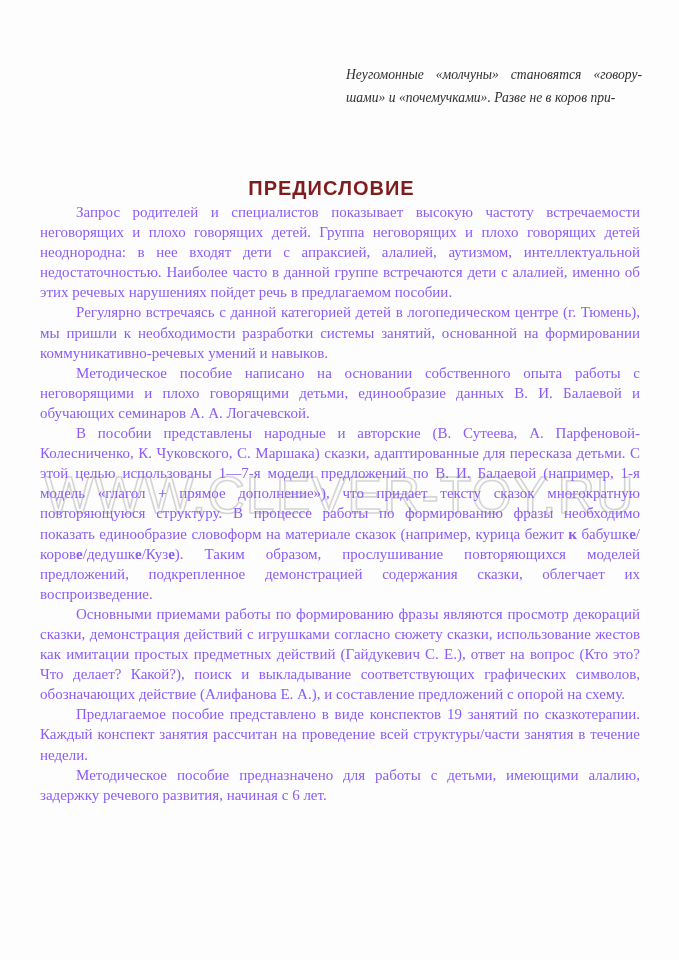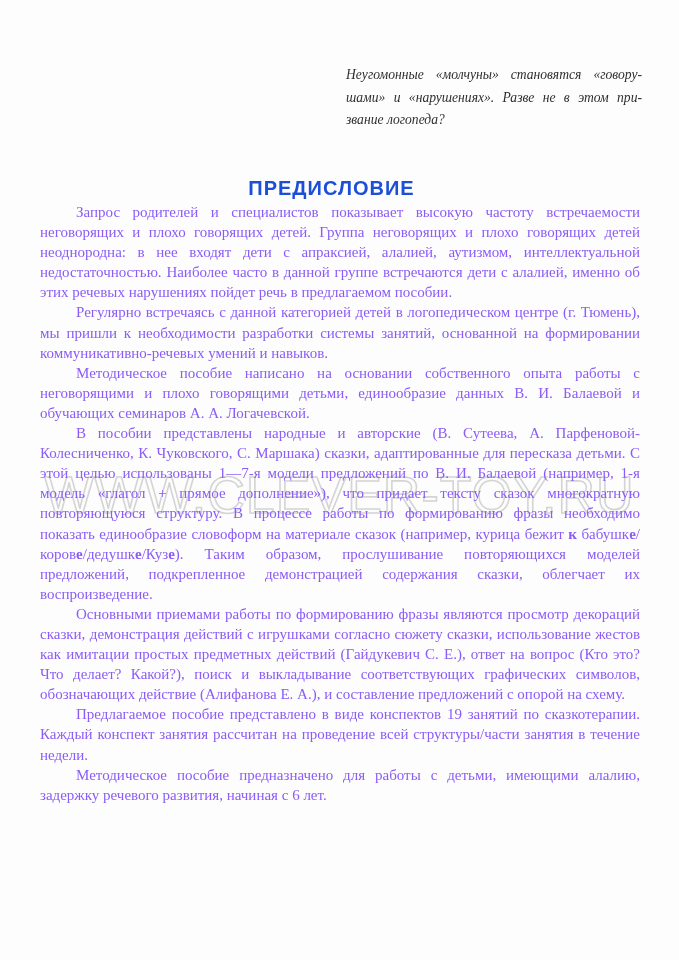--- a/index.html
+++ b/index.html
@@ -28,21 +28,21 @@
   .title {
     position: absolute;
     left: 0;
     right: 16px;
     top: 164px;
     text-align: center;
     font-family: "Liberation Sans", "DejaVu Sans", sans-serif;
     font-weight: bold;
     font-size: 20px;
     letter-spacing: 1px;
-    color: #1d4ed8;
+    color: #7f1d1d;
   }
   .body-text {
     position: absolute;
     left: 40px;
     top: 202px;
     width: 600px;
     font-family: "Liberation Serif", "DejaVu Serif", serif;
     font-size: 15px;
     line-height: 20.1px;
     text-align: justify;
@@ -74,22 +74,21 @@
     opacity: 0.85;
   }
 </style>
 </head>
 <body>
 
 <div class="page">
 
   <div class="epigraph">
       <div class="ep-line">Неугомонные «молчуны» становятся «говору-</div>
-      <div class="ep-line">шами» и «нарушениях». Разве не в этом при-</div>
-      <div class="ep-line">звание логопеда?</div>
+      <div class="ep-line">шами» и «почемучками». Разве не в коров при-</div>
     </div>
 
   <h1 class="title">ПРЕДИСЛОВИЕ</h1>
 
   <div class="watermark">WWW.CLEVER-TOY.RU</div>
 
   <div class="body-text">
       <p><span>Запрос родителей и специалистов показывает высокую частоту встречаемости неговорящих и плохо говорящих детей. Группа неговорящих и плохо говорящих детей неоднородна: в нее входят дети с апраксией, алалией, аутизмом, интеллектуальной недостаточностью. Наиболее часто в данной группе встречаются дети с алалией, именно об этих речевых нарушениях пойдет речь в предлагаемом пособии.</span></p>
       <p><span>Регулярно встречаясь с данной категорией детей в логопедическом центре (г. Тюмень), мы пришли к необходимости разработки системы занятий, основанной на формировании коммуникативно-речевых умений и навыков.</span></p>
       <p><span>Методическое пособие написано на основании собственного опыта работы с неговорящими и плохо говорящими детьми, единообразие данных В. И. Балаевой и обучающих семинаров А. А. Логачевской.</span></p>

